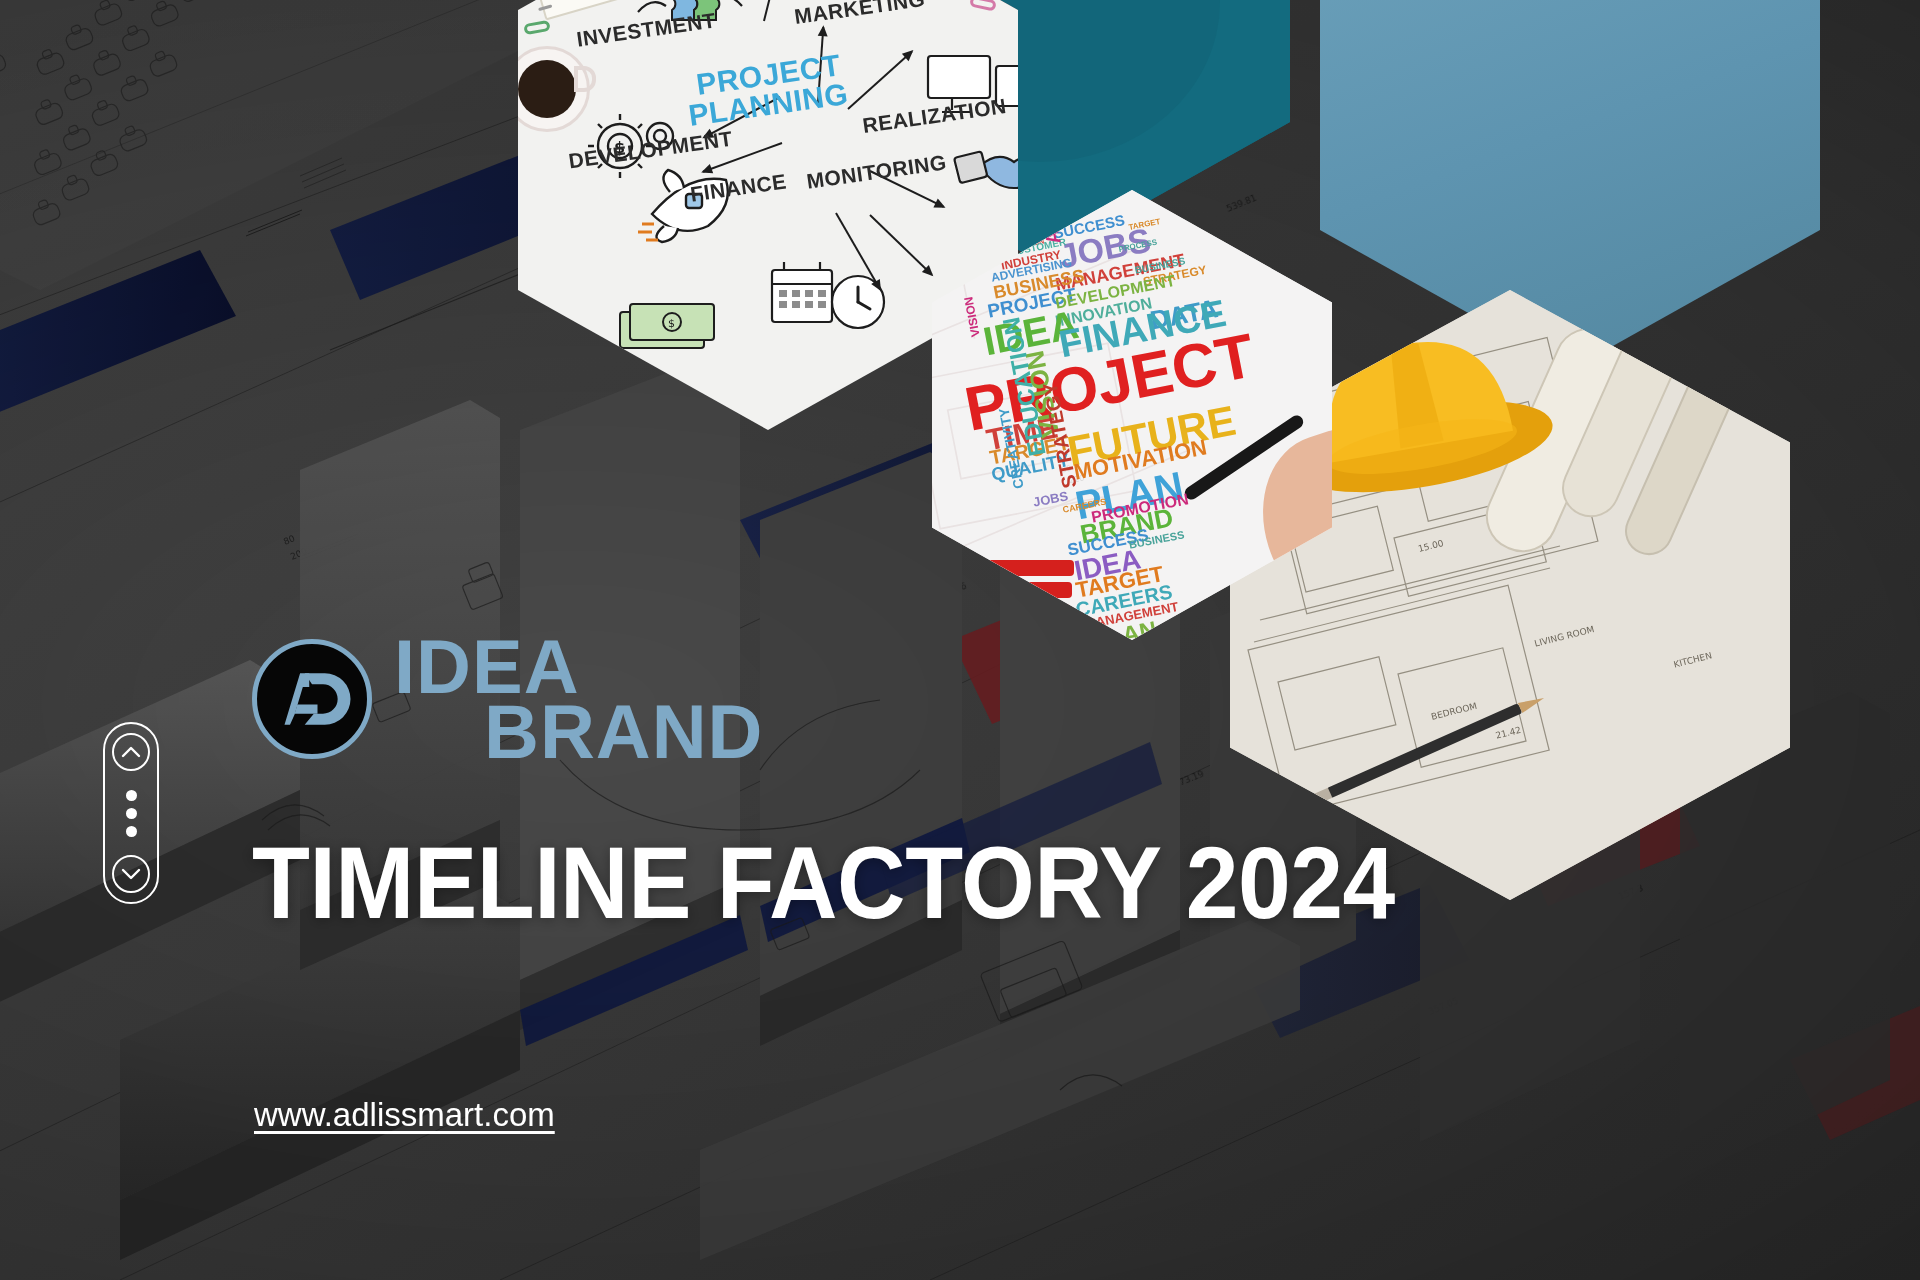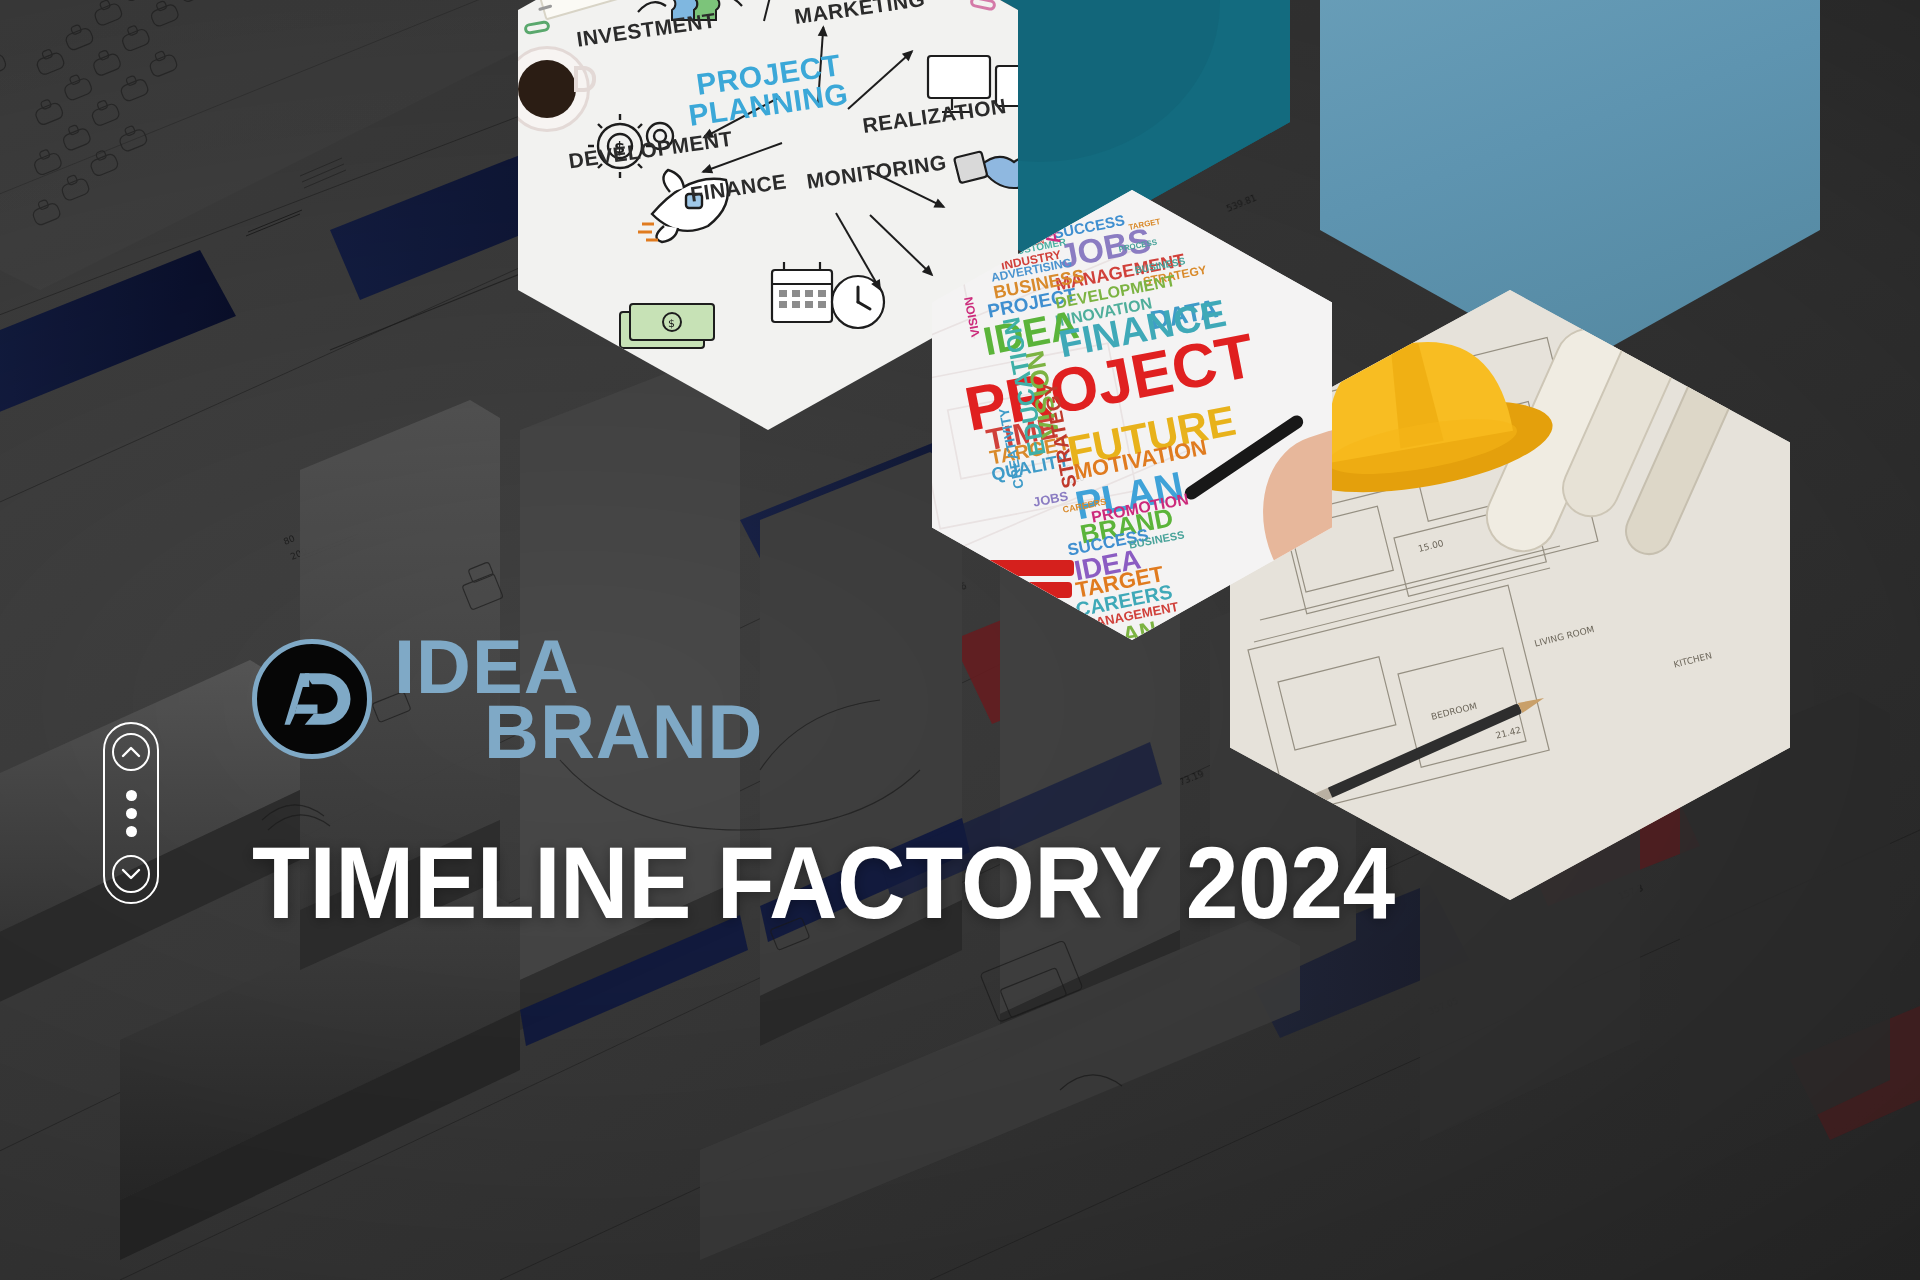--- a/index.html
+++ b/index.html
@@ -642,13 +642,14 @@
     </div>
     <div id="brand-name">
       <span class="l1">IDEA</span>
       <span class="l2">BRAND</span>
     </div>
   </div>
 
   <h1 id="title">TIMELINE FACTORY 2024</h1>
 
 
+  <a id="site-url" href="#">www.adlissmart.com</a>
 </div>
 
 </body></html>

